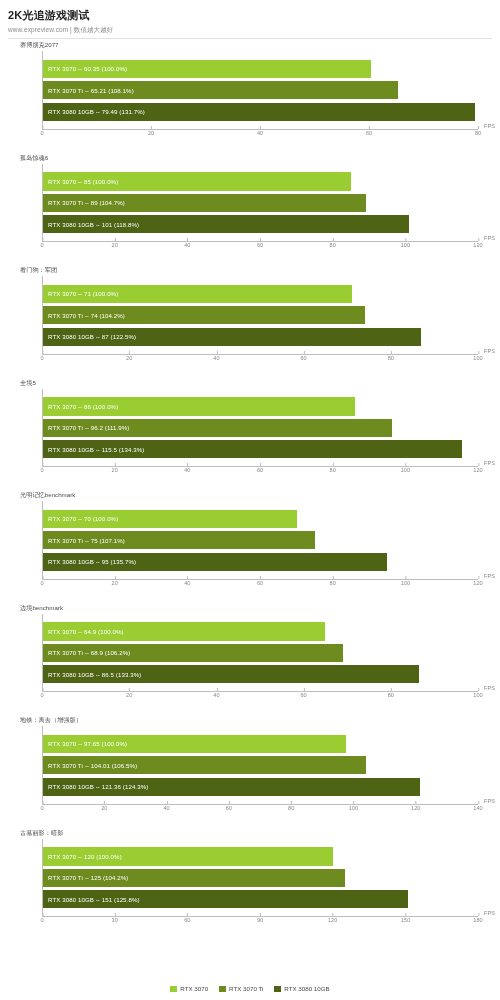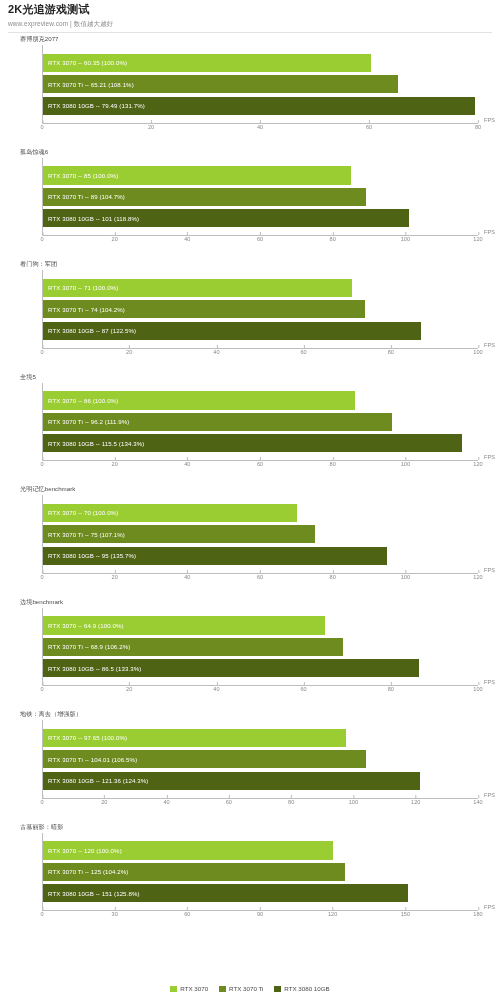--- a/index.html
+++ b/index.html
@@ -7,21 +7,21 @@
   body {
     width:500px; height:1000px;
     background:#ffffff;
     font-family:"Liberation Sans","DejaVu Sans",sans-serif;
     color:#333;
     overflow:hidden;
   }
   .page { width:500px; height:1000px; position:relative; }
 
   
-  .header { padding:2px 8px 0 8px; }
+  .header { padding:8px 8px 0 8px; }
   .header h1 {
     margin:0;
     font-size:11px;
     font-weight:bold;
     color:#222;
     letter-spacing:0.2px;
   }
   .header .sub {
     margin-top:3px;
     font-size:6.5px;

